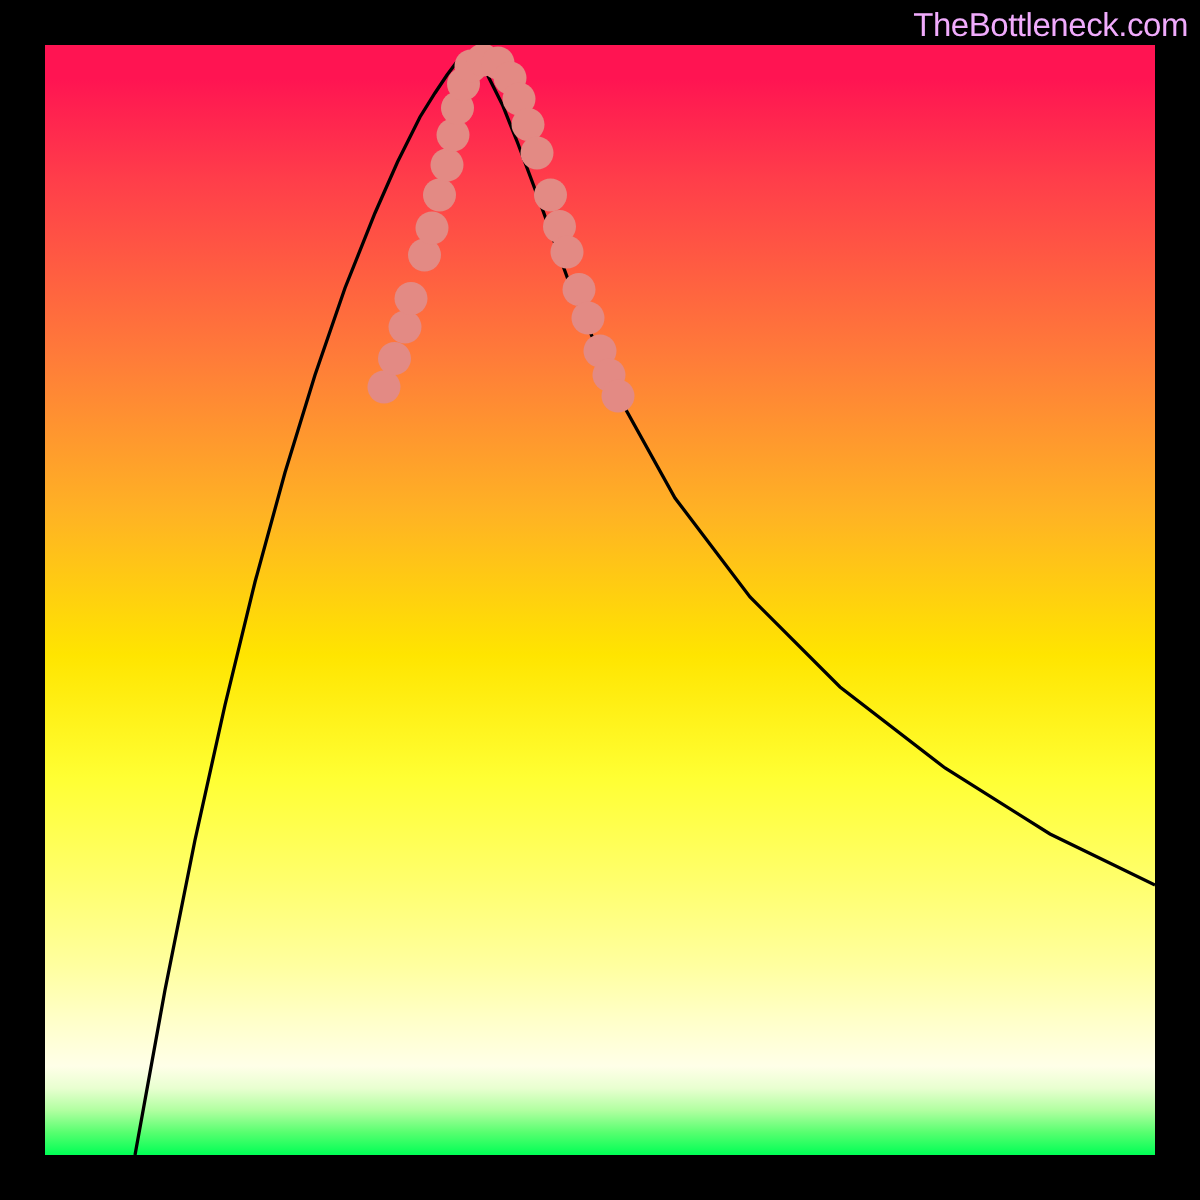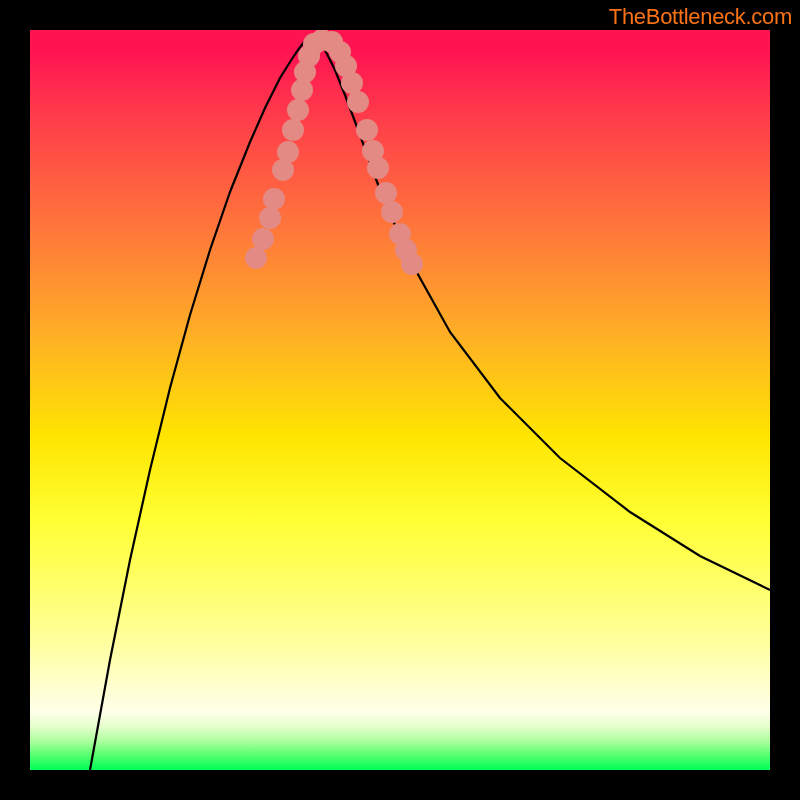--- a/index.html
+++ b/index.html
@@ -42,21 +42,21 @@
     );
   }
   .plot {
     position: absolute;
     inset: 0;
   }
   .watermark {
     position: absolute;
     top: 4px;
     right: 8px;
-    color: #f97316;
+    color: #f0abfc;
     font-size: 22px;
     font-weight: 400;
     letter-spacing: -0.3px;
     user-select: none;
   }
 </style>
 </head>
 <body>
 
 <div class="frame">

